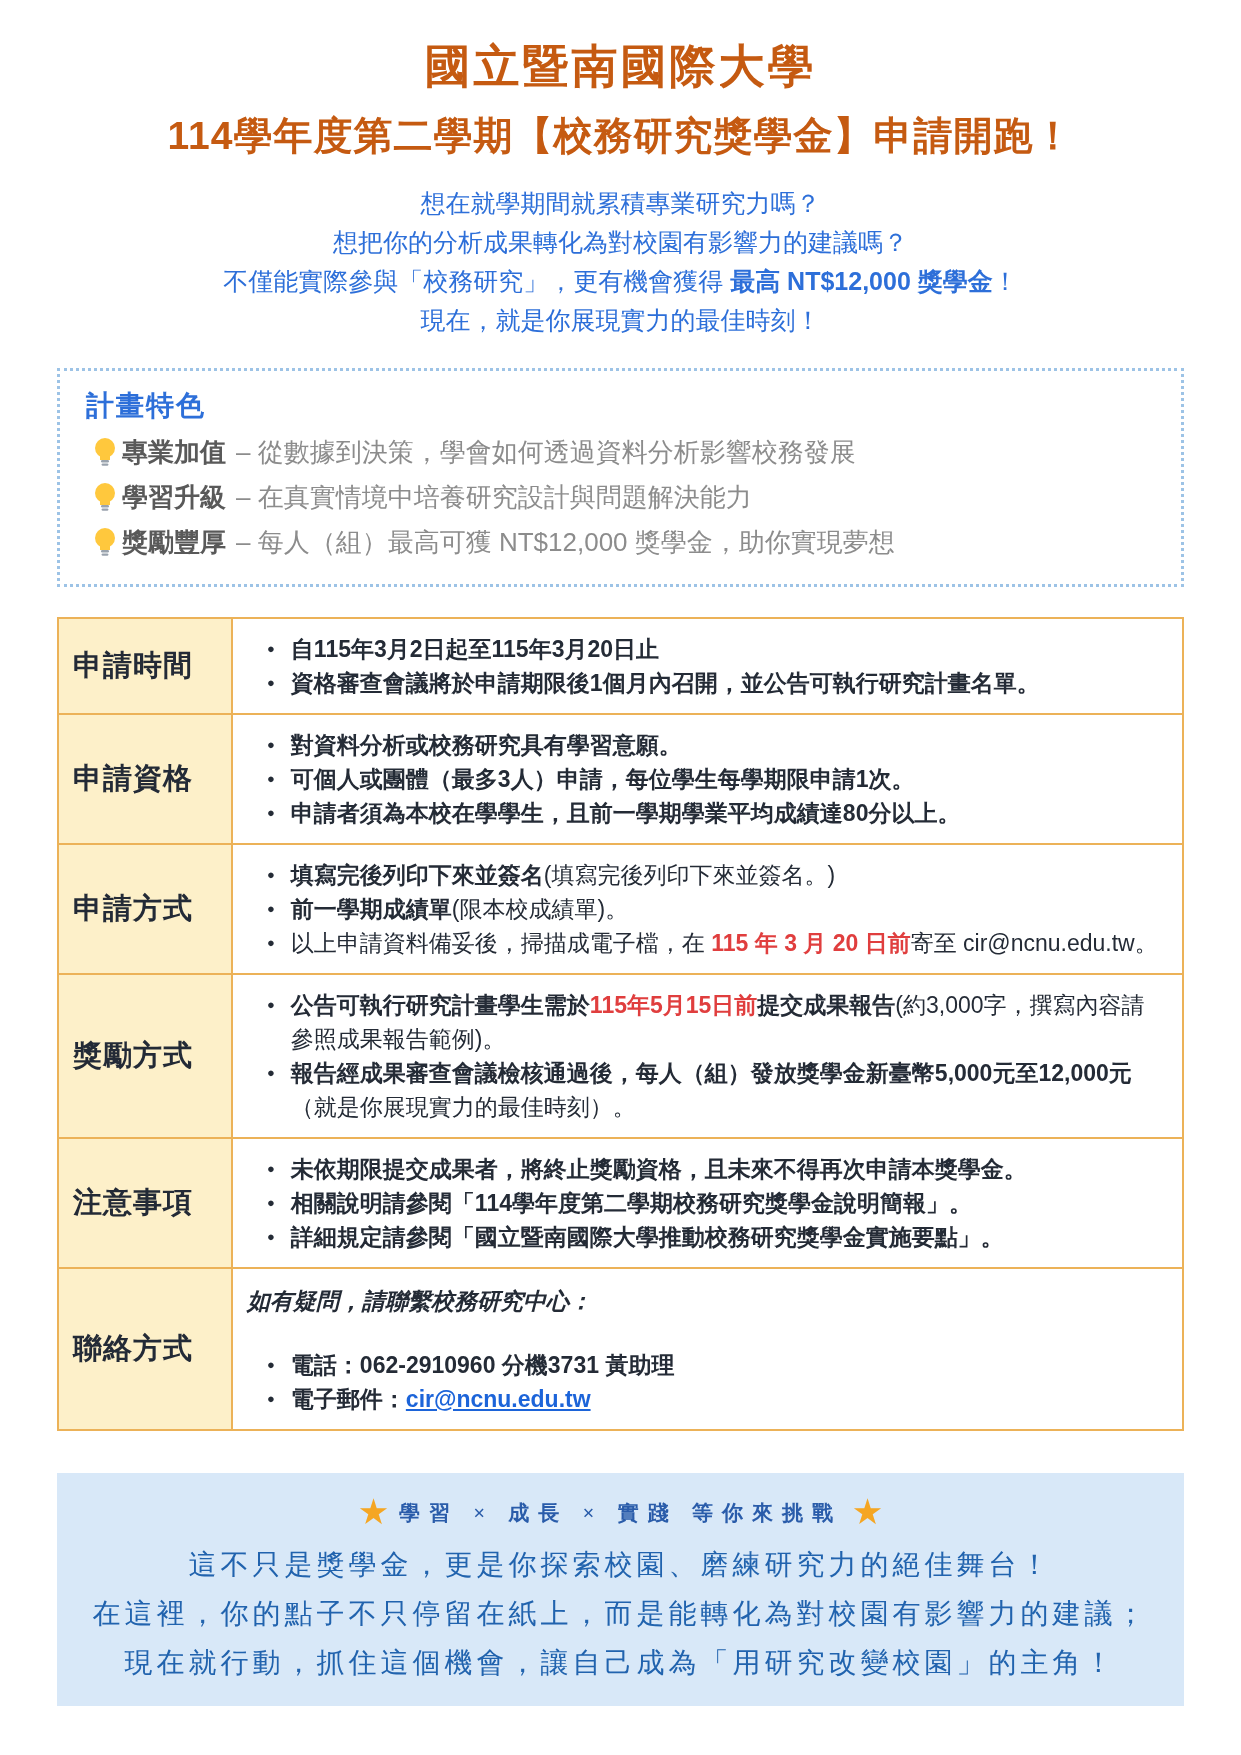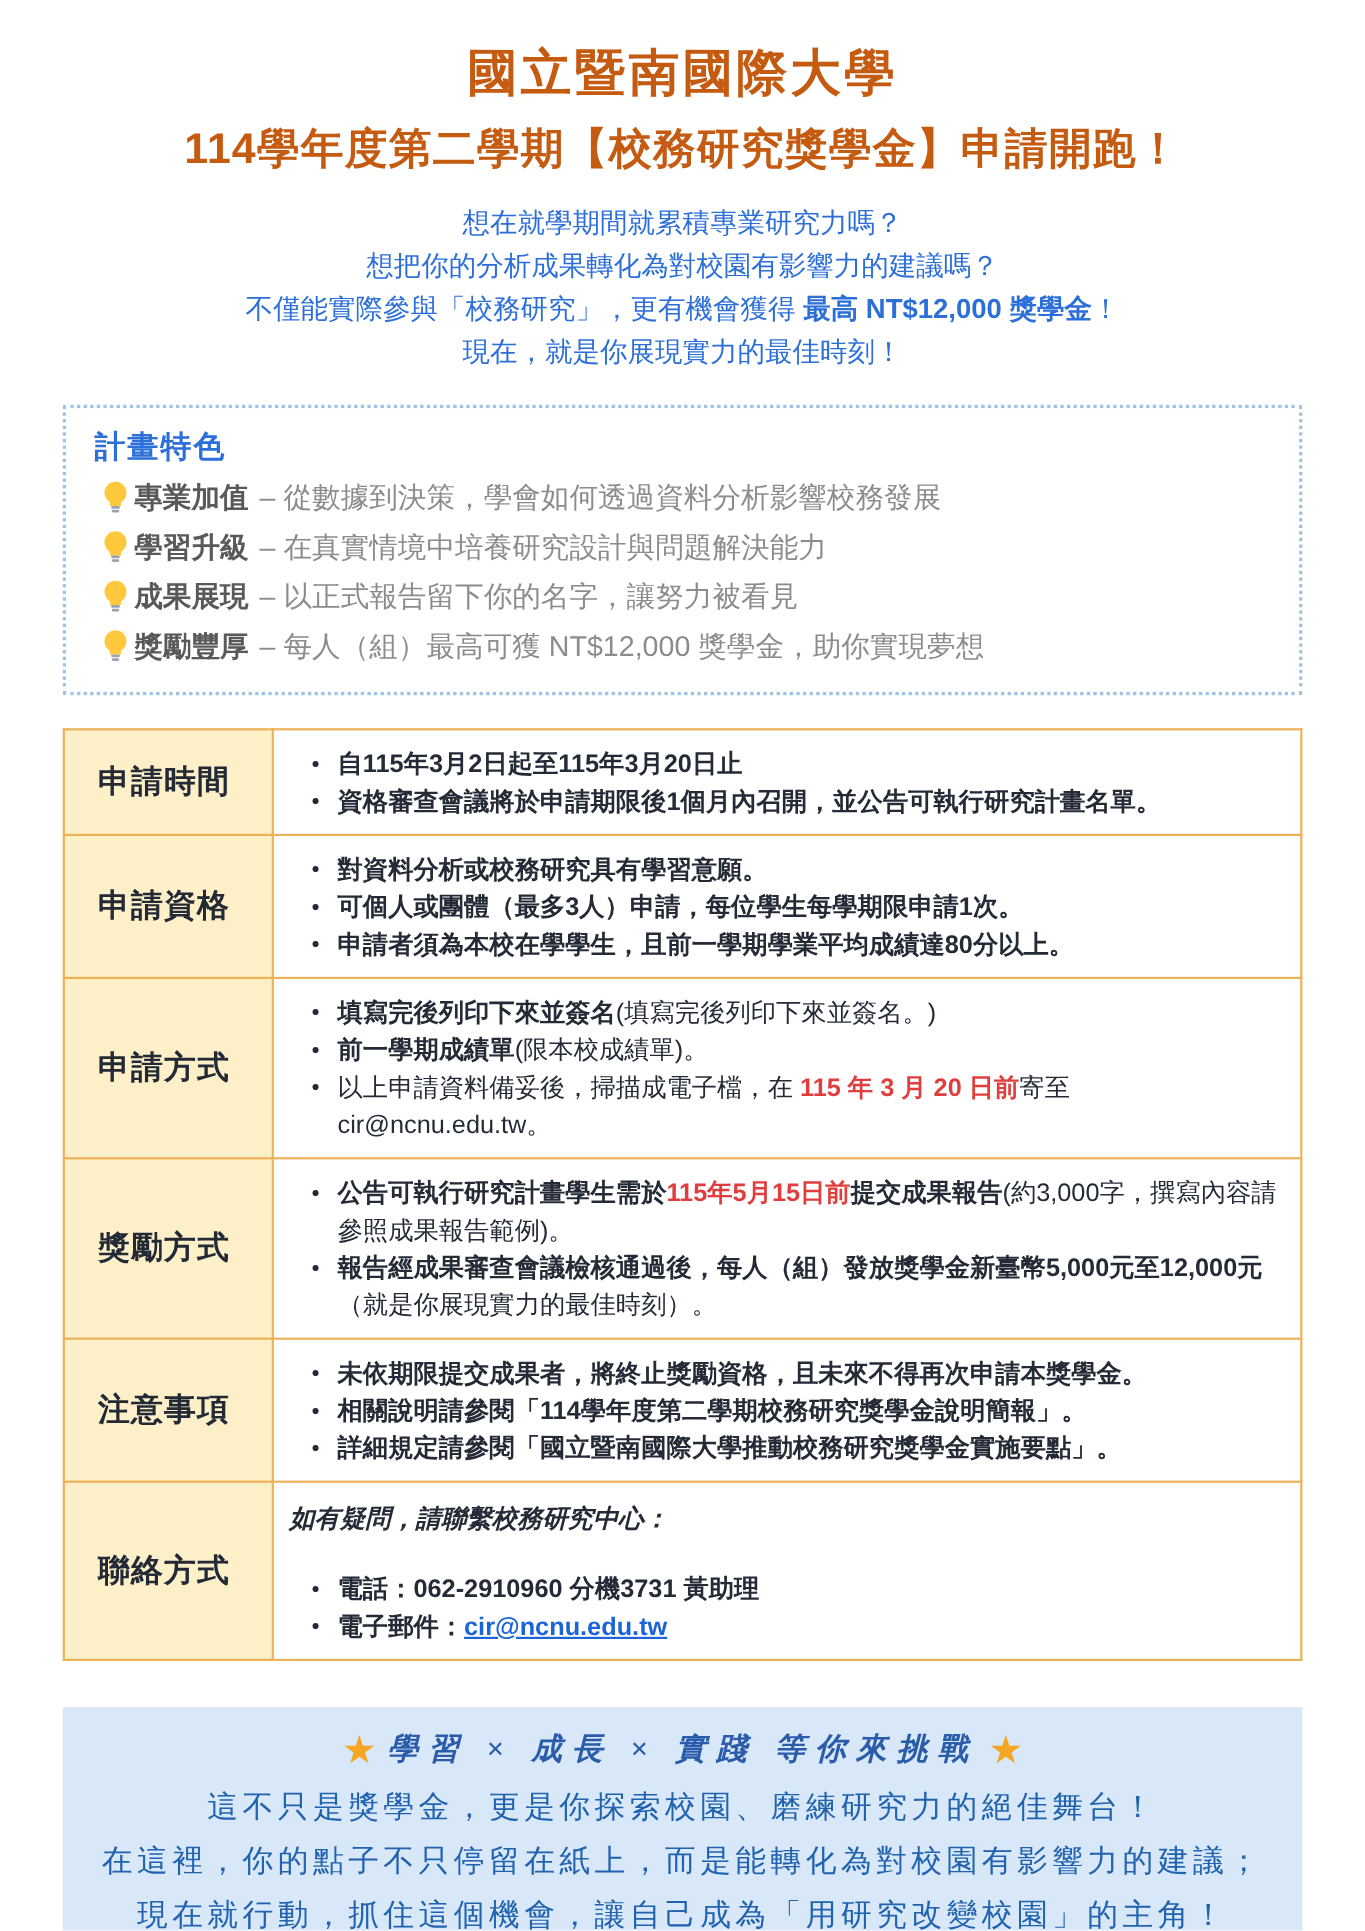--- a/index.html
+++ b/index.html
@@ -31,36 +31,36 @@
   .feature-item{display:flex;align-items:center;margin-top:9px;font-size:26px;line-height:36px;}
   .bulb{flex:0 0 auto;width:26px;height:32px;margin:0 4px 0 6px;}
   .feature-label{color:#595959;font-weight:800;white-space:nowrap;}
   .feature-desc{color:#8c8c8c;margin-left:10px;}
 
   
   table.info{width:100%;margin-top:30px;border-collapse:collapse;}
   table.info td{border:2px solid #ecb258;vertical-align:middle;}
   td.lbl{
     width:150px;background:#fdf0c9;font-size:29px;font-weight:800;
-    color:#232a36;padding:10px 8px 10px 30px;letter-spacing:1px;
+    color:#232a36;padding:10px 8px 10px 14px;letter-spacing:1px;
   }
   td.cnt{padding:13px 18px 13px 12px;font-size:23px;line-height:34px;color:#242b36;}
   ul.blist{margin:0;padding:0;list-style:none;}
   ul.blist li{display:flex;align-items:flex-start;padding-left:22px;}
   .dot{flex:0 0 auto;font-size:13px;line-height:34px;margin-right:16px;color:#242b36;}
   .seg-b{font-weight:800;}
   .seg-n{font-weight:400;}
   .seg-r{font-weight:800;color:#e03e3e;}
   a.lnk{color:#1c64d9;font-weight:800;text-decoration:underline;cursor:pointer;}
   .contact-intro{font-weight:800;margin:2px 0 30px 2px;font-style:italic;}
 
   
   .cta{margin-top:42px;background:#d8e8f8;text-align:center;padding:18px 16px 26px;}
-  .cta-title{color:#2a5caa;font-size:28px;font-weight:800;letter-spacing:9px;
-             font-family:"Liberation Serif",serif;font-style:italic;}
+  .cta-title{color:#2a5caa;font-size:21px;font-weight:800;letter-spacing:9px;
+             font-family:"Liberation Serif",serif;}
   .cta-star{color:#f5a623;font-size:31px;letter-spacing:0;vertical-align:-2px;padding:0 10px;}
   .cta-line{
     font-family:"Liberation Serif",serif;color:#2163ae;
     font-size:28px;letter-spacing:4px;margin-top:15px;line-height:34px;
   }
 </style>
 </head>
 <body>
 
 <div class="page">
@@ -98,30 +98,20 @@
       <span class="feature-label">學習升級</span>
       <span class="feature-desc">– 在真實情境中培養研究設計與問題解決能力</span>
     </div>
     <div class="feature-item">
       <svg class="bulb" viewBox="0 0 26 32">
           <circle cx="13" cy="12" r="10" fill="#ffc83d"></circle>
           <path d="M8 20h10v4H8z" fill="#ffc83d"></path>
           <rect x="9" y="24" width="8" height="2.4" rx="1.2" fill="#9aa3ae"></rect>
           <rect x="9.6" y="27.4" width="6.8" height="2.4" rx="1.2" fill="#9aa3ae"></rect>
         </svg>
-      <span class="feature-label">成果展現</span>
-      <span class="feature-desc">– 以正式報告留下你的名字，讓努力被看見</span>
-    </div>
-    <div class="feature-item">
-      <svg class="bulb" viewBox="0 0 26 32">
-          <circle cx="13" cy="12" r="10" fill="#ffc83d"></circle>
-          <path d="M8 20h10v4H8z" fill="#ffc83d"></path>
-          <rect x="9" y="24" width="8" height="2.4" rx="1.2" fill="#9aa3ae"></rect>
-          <rect x="9.6" y="27.4" width="6.8" height="2.4" rx="1.2" fill="#9aa3ae"></rect>
-        </svg>
       <span class="feature-label">獎勵豐厚</span>
       <span class="feature-desc">– 每人（組）最高可獲 NT$12,000 獎學金，助你實現夢想</span>
     </div>
   </div>
 
   <table class="info">
     <tbody>
         <tr>
       <td class="lbl">申請時間</td>
       <td class="cnt">

